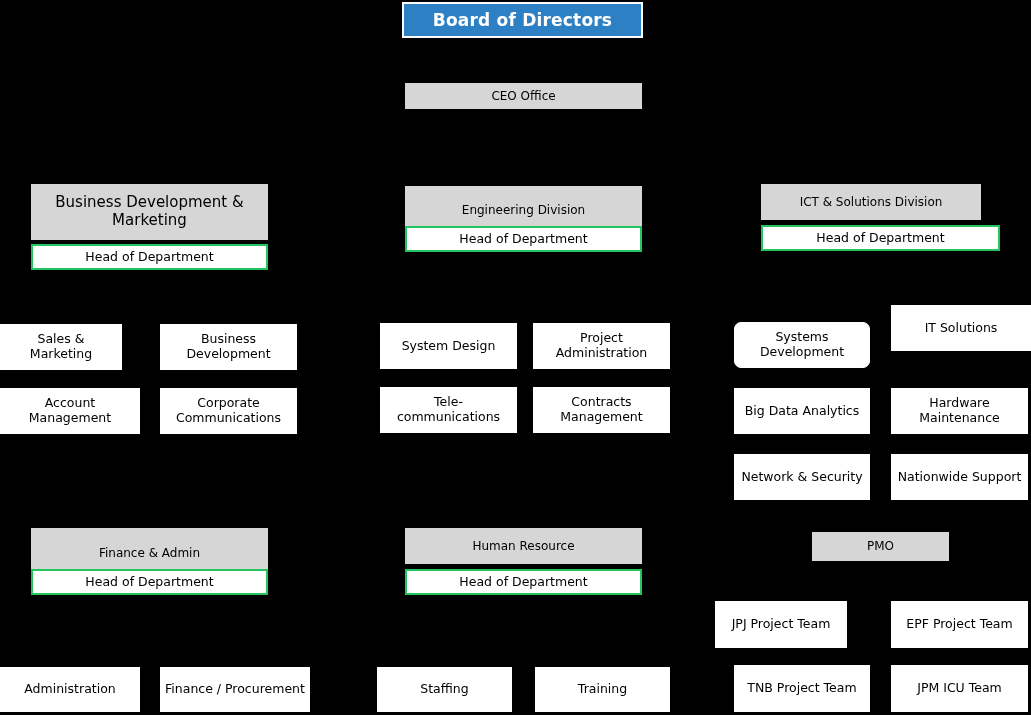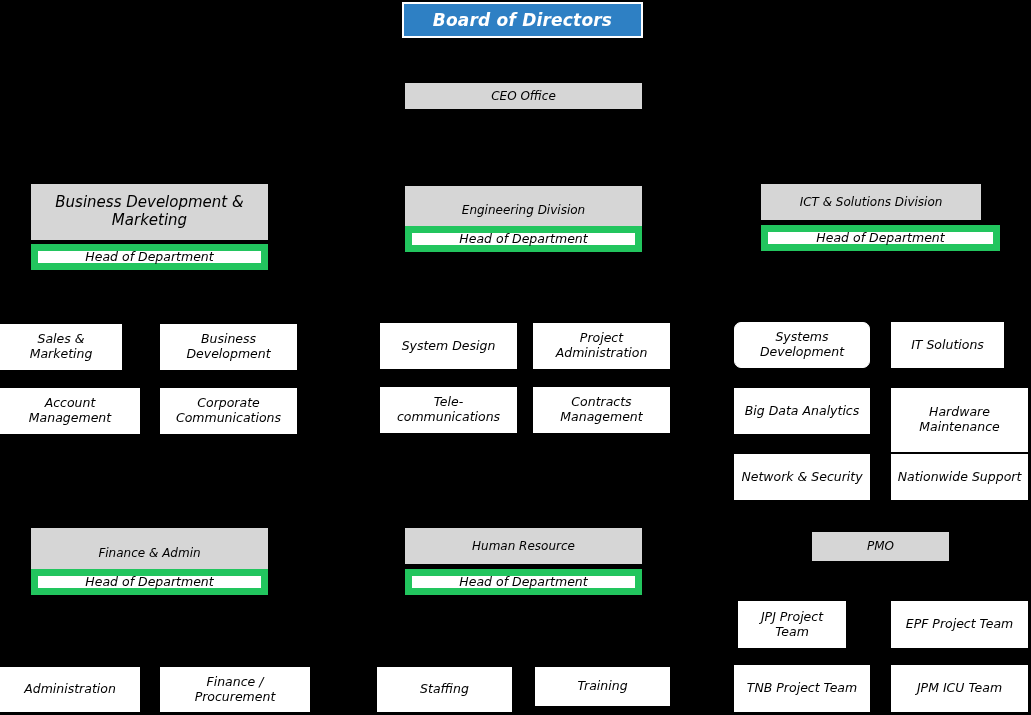--- a/index.html
+++ b/index.html
@@ -25,21 +25,20 @@
     line-height: 1.18;
     color: #000000;
     background: #ffffff;
     border: 1px solid #ffffff;
   }
   .node .lbl {
     display: block;
     width: 100%;
     padding: 0 4px;
     box-sizing: border-box;
-    font-style: italic;
   }
   
   .root {
     background: #2e80c4;
     border: 2px solid #ffffff;
     color: #ffffff;
     font-size: 17px;
     font-weight: bold;
     letter-spacing: .2px;
   }
@@ -47,21 +46,21 @@
   .division {
     background: #d6d6d6;
     border: 1px solid #d6d6d6;
     color: #000000;
     font-size: 12px;
   }
   .division.small { font-size: 15px; }
   
   .headrow {
     background: #ffffff;
-    border: 7px solid #22c55e;
+    border: 2px solid #22c55e;
     color: #000000;
     font-size: 12.5px;
   }
   
   .unit {
     background: #ffffff;
     border: 1px solid #ffffff;
     color: #000000;
     font-size: 12.5px;
   }
@@ -122,27 +121,27 @@
   <div class="node division" style="left:761px; top:184px; width:220px; height:36px;">
     <span class="lbl">ICT &amp; Solutions Division</span>
   </div>
   <div class="node headrow" style="left:761px; top:225px; width:239px; height:26px;">
     <span class="lbl">Head of Department</span>
   </div>
 
   <div class="node unit" style="left:734px; top:322px; width:136px; height:46px;border-radius:7px;">
     <span class="lbl">Systems Development</span>
   </div>
-  <div class="node unit" style="left:891px; top:322px; width:113px; height:46px;">
+  <div class="node unit" style="left:891px; top:305px; width:140px; height:46px;">
     <span class="lbl">IT Solutions</span>
   </div>
   <div class="node unit" style="left:734px; top:388px; width:136px; height:46px;text-align:center;">
     <span class="lbl">Big Data Analytics</span>
   </div>
-  <div class="node unit" style="left:891px; top:388px; width:137px; height:64px;">
+  <div class="node unit" style="left:891px; top:388px; width:137px; height:46px;">
     <span class="lbl">Hardware Maintenance</span>
   </div>
   <div class="node unit" style="left:734px; top:454px; width:136px; height:46px;">
     <span class="lbl">Network &amp; Security</span>
   </div>
   <div class="node unit" style="left:891px; top:454px; width:137px; height:46px;">
     <span class="lbl">Nationwide Support</span>
   </div>
 
   <div class="node division" style="left:31px; top:528px; width:237px; height:51px;text-align:center;">
@@ -162,29 +161,29 @@
   <div class="node division" style="left:405px; top:528px; width:237px; height:36px;">
     <span class="lbl">Human Resource</span>
   </div>
   <div class="node headrow" style="left:405px; top:569px; width:237px; height:26px;">
     <span class="lbl">Head of Department</span>
   </div>
 
   <div class="node unit" style="left:377px; top:667px; width:135px; height:45px;">
     <span class="lbl">Staffing</span>
   </div>
-  <div class="node unit" style="left:535px; top:667px; width:135px; height:39px;">
+  <div class="node unit" style="left:535px; top:667px; width:135px; height:45px;">
     <span class="lbl">Training</span>
   </div>
 
   <div class="node division" style="left:812px; top:532px; width:137px; height:29px;">
     <span class="lbl">PMO</span>
   </div>
 
-  <div class="node unit" style="left:738px; top:601px; width:108px; height:47px;">
+  <div class="node unit" style="left:715px; top:601px; width:132px; height:47px;">
     <span class="lbl">JPJ Project Team</span>
   </div>
   <div class="node unit" style="left:891px; top:601px; width:137px; height:47px;">
     <span class="lbl">EPF Project Team</span>
   </div>
   <div class="node unit" style="left:891px; top:665px; width:137px; height:47px;">
     <span class="lbl">JPM ICU Team</span>
   </div>
   <div class="node unit" style="left:734px; top:665px; width:136px; height:47px;">
     <span class="lbl">TNB Project Team</span>

